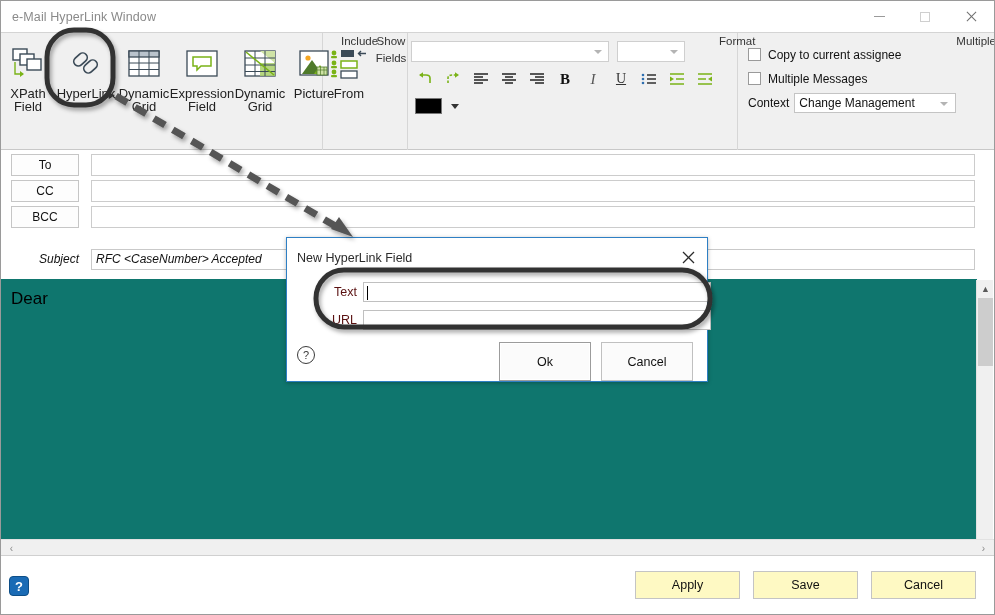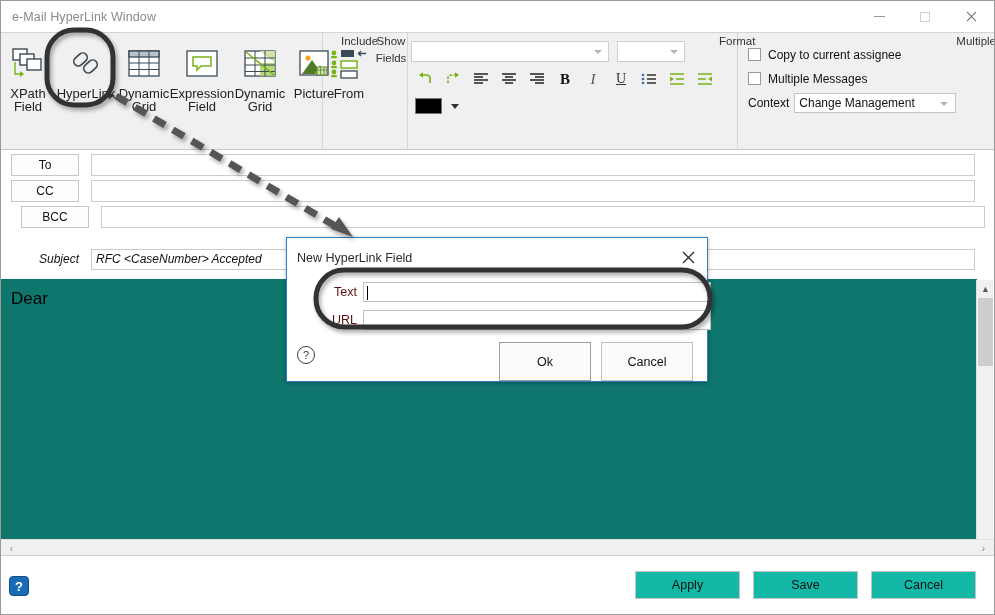--- a/index.html
+++ b/index.html
@@ -194,21 +194,21 @@
   .help-badge {
     position: absolute; left: 8px; top: 20px; width: 20px; height: 20px;
     border-radius: 4px;
     background: #1a6bb5;
     color: #fff; font-size: 13px; font-weight: bold;
     display: flex; align-items: center; justify-content: center;
     border: 1px solid #0d4e87;
   }
   .foot-btns { margin-left: auto; margin-right: 18px; display: flex; gap: 13px; }
   .foot-btn {
-    width: 105px; height: 28px; background: #14b8a6; border: 1px solid #c4c4c4;
+    width: 105px; height: 28px; background: #fef9c3; border: 1px solid #c4c4c4;
     font-size: 12.5px; color: #111;
     display: flex; align-items: center; justify-content: center; cursor: default;
   }
 
   
   .dialog {
     position: absolute; left: 285px; top: 236px; width: 422px; height: 145px;
     background: #ffffff; border: 1px solid #2e7fc4;
     box-shadow: 0 1px 4px rgba(0,0,0,.28);
     z-index: 40;
@@ -550,21 +550,21 @@
     <div class="fld-row" style="top:4px;left:10px;">
       <div class="addr-btn">To</div>
       <div class="addr-input"></div>
     </div>
 
     <div class="fld-row" style="top:30px;left:10px;">
       <div class="addr-btn">CC</div>
       <div class="addr-input"></div>
     </div>
 
-    <div class="fld-row" style="top:56px;left:20px;">
+    <div class="fld-row" style="top:56px;left:10px;">
       <div class="addr-btn">BCC</div>
       <div class="addr-input"></div>
     </div>
 
     <div class="fld-row" style="top:98px;left:10px;font-style:italic;">
       <div class="subj-label">Subject</div>
       <div class="subj-input">
         <span>RFC &lt;CaseNumber&gt; Accepted</span>
       </div>
     </div>

